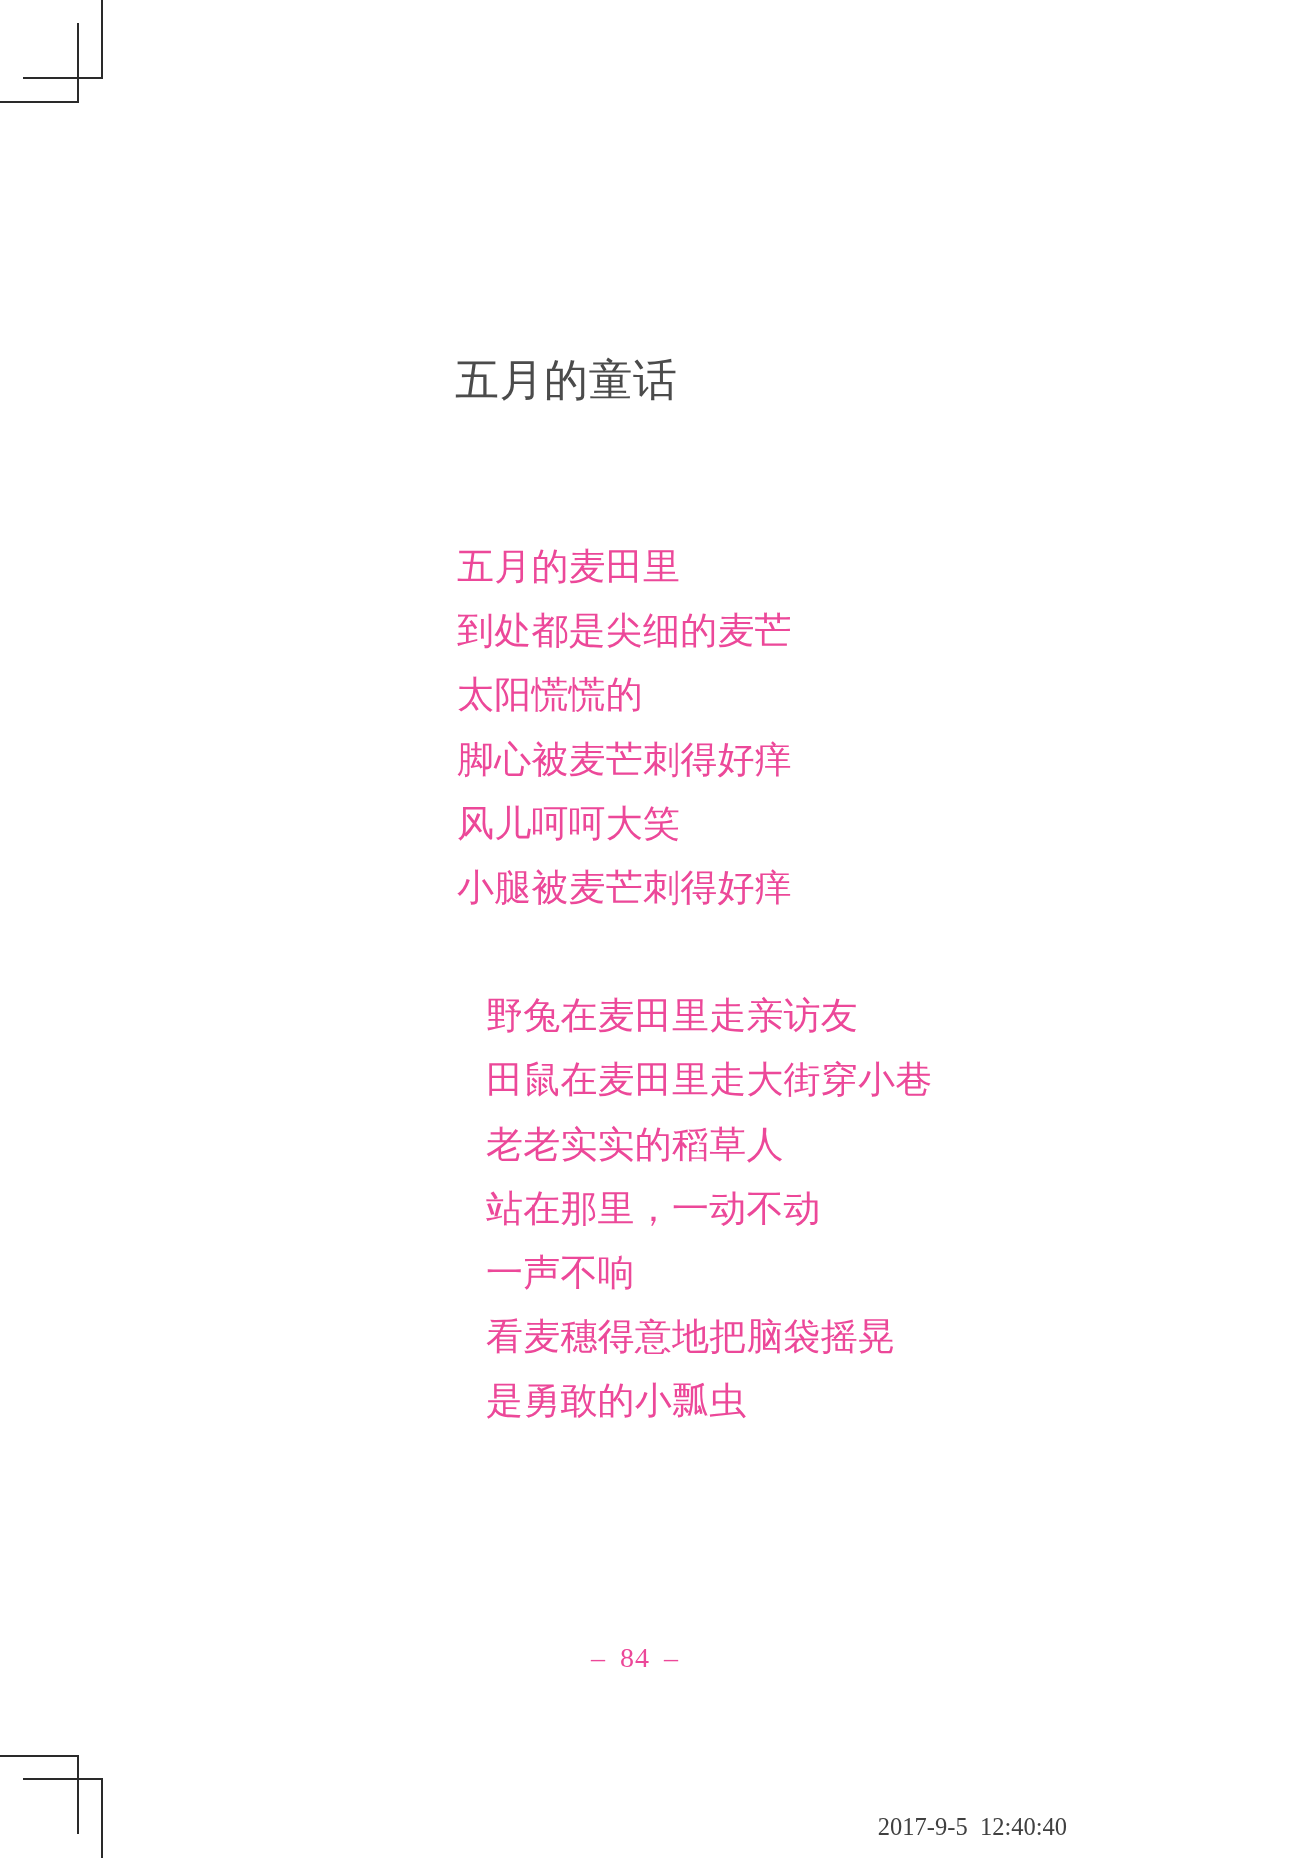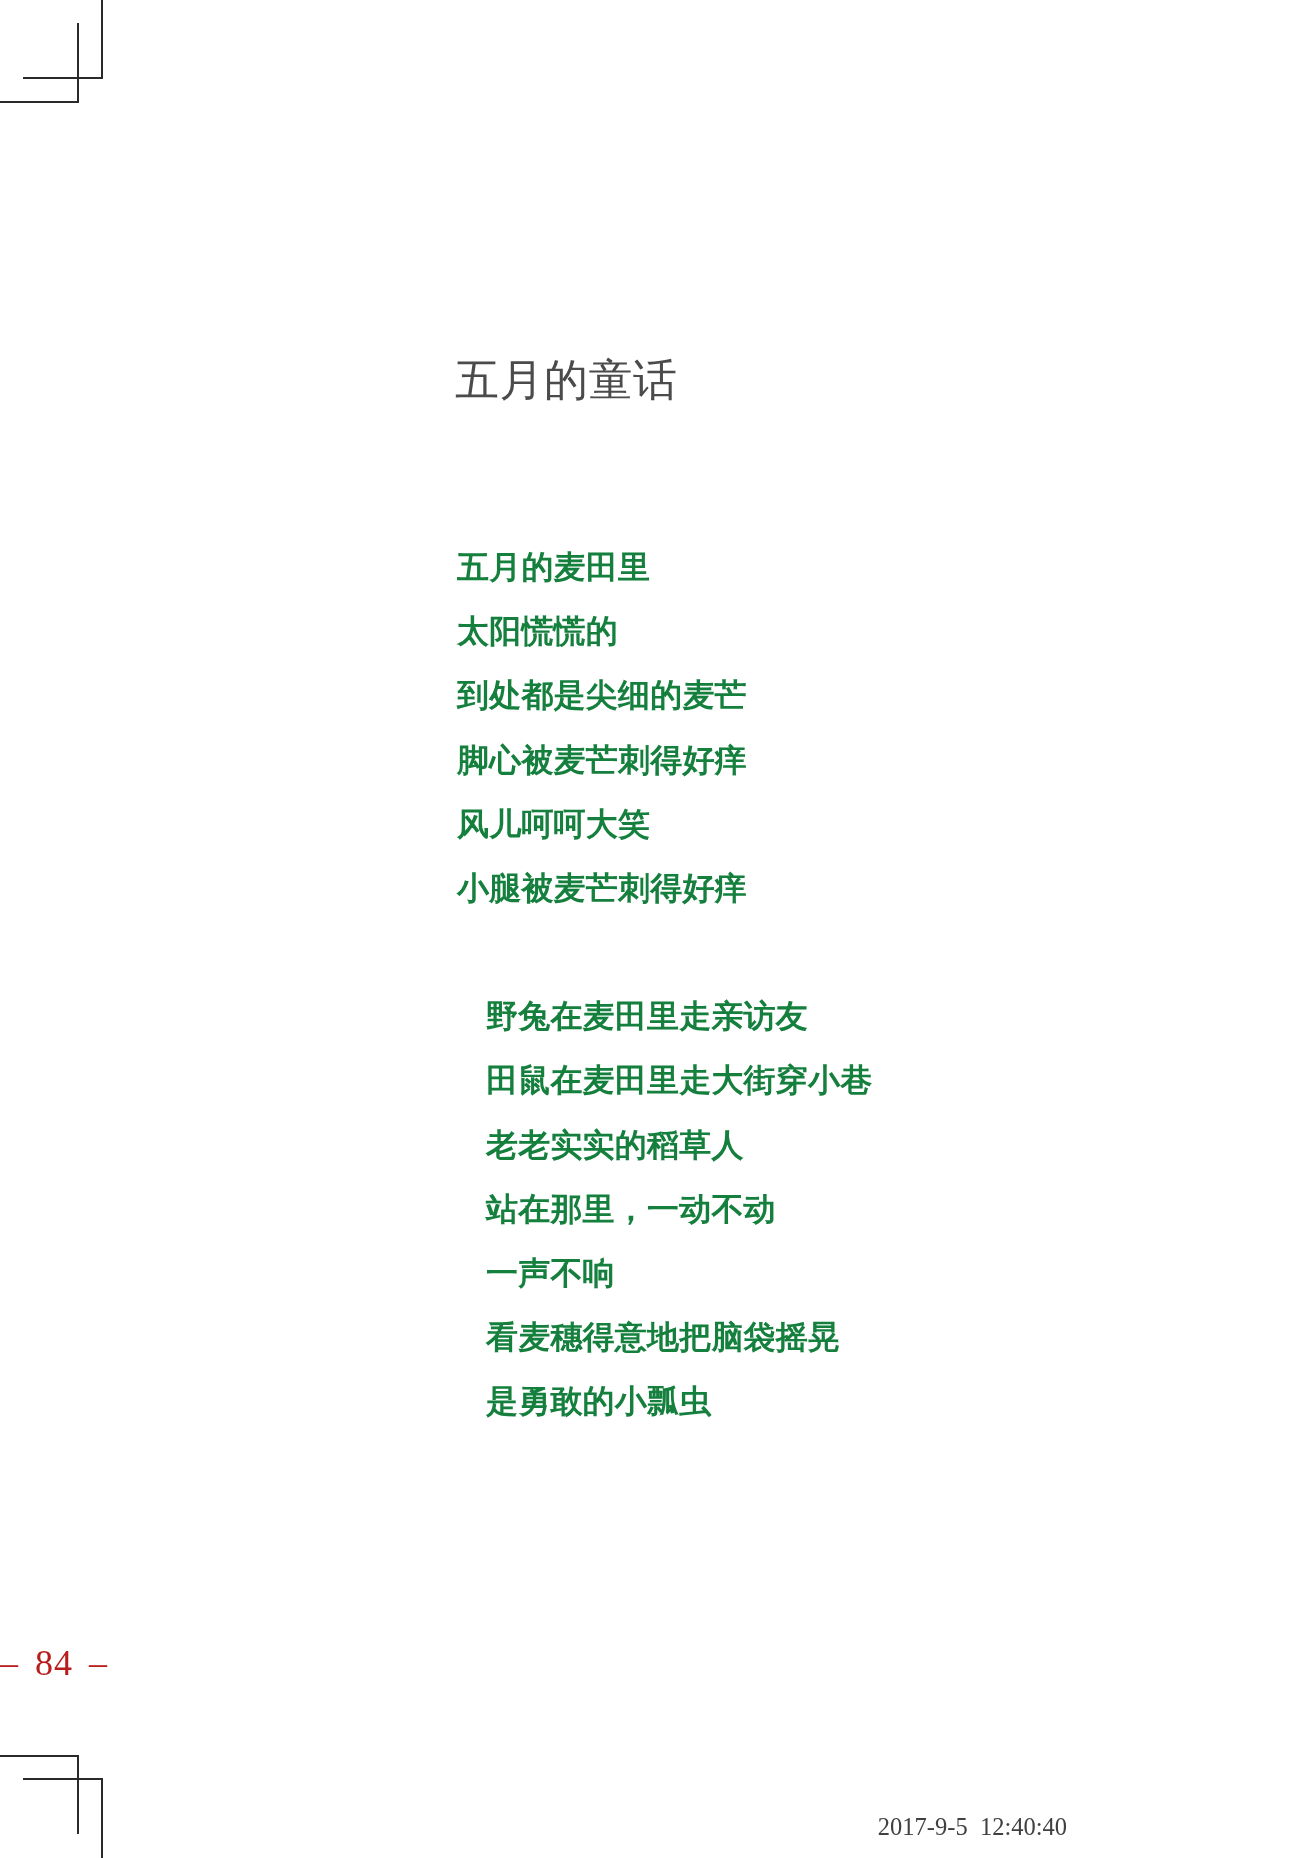--- a/index.html
+++ b/index.html
@@ -33,41 +33,40 @@
     font-weight: 200;
     font-size: 44px;
     line-height: 48px;
     letter-spacing: 0.5px;
     color: #4b4b4b;
   }
   .poem {
     position: absolute;
     left: 457px;
     top: 535px;
-    font-size: 32px;
-    color: #15803d;
-    font-weight: bold;
+    font-size: 37px;
+    color: #ec4899;
   }
   .poem p {
     margin: 0;
     line-height: 64.2px;
     letter-spacing: 0.2px;
     white-space: pre;
   }
   .stanza-2 { margin-top: 64px; margin-left: 29px; }
   .page-number {
     position: absolute;
     left: 0;
     top: 1642px;
     width: 1270px;
-    text-align: left;
-    font-size: 36px;
+    text-align: center;
+    font-size: 28px;
     letter-spacing: 1px;
     word-spacing: 6px;
-    color: #b91c1c;
+    color: #ec4899;
   }
   .footer-filename {
     position: absolute;
     left: 129px;
     top: 1813px;
     font-size: 24.5px;
     color: #1d1d1d;
     white-space: pre;
   }
   .footer-datetime {
@@ -109,22 +108,22 @@
       <line x1="1204" y1="1779" x2="1284" y2="1779"></line>
       <line x1="1205" y1="1779" x2="1205" y2="1858"></line>
     </g>
   </svg>
 
   <h1 class="poem-title">五月的童话</h1>
 
   <div class="poem">
     <div class="stanza stanza-1">
       <p>五月的麦田里</p>
+      <p>到处都是尖细的麦芒</p>
       <p>太阳慌慌的</p>
-      <p>到处都是尖细的麦芒</p>
       <p>脚心被麦芒刺得好痒</p>
       <p>风儿呵呵大笑</p>
       <p>小腿被麦芒刺得好痒</p>
     </div>
     <div class="stanza stanza-2">
       <p>野兔在麦田里走亲访友</p>
       <p>田鼠在麦田里走大街穿小巷</p>
       <p>老老实实的稻草人</p>
       <p>站在那里，一动不动</p>
       <p>一声不响</p>

